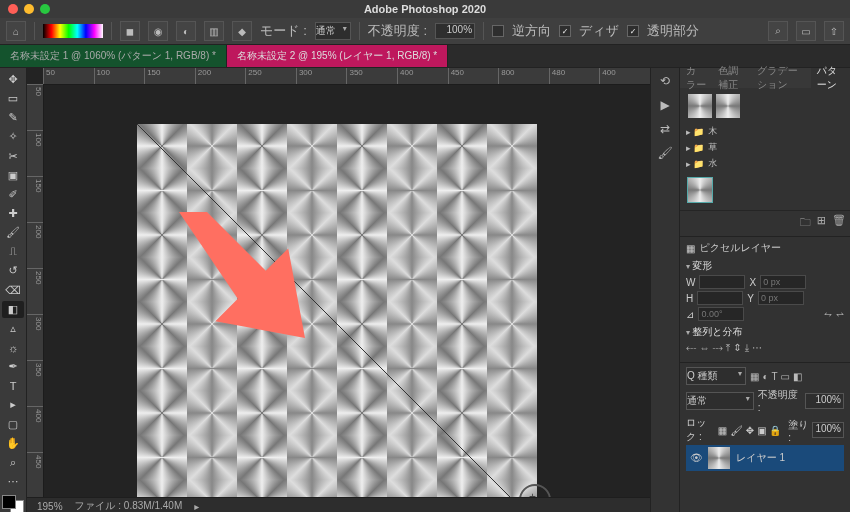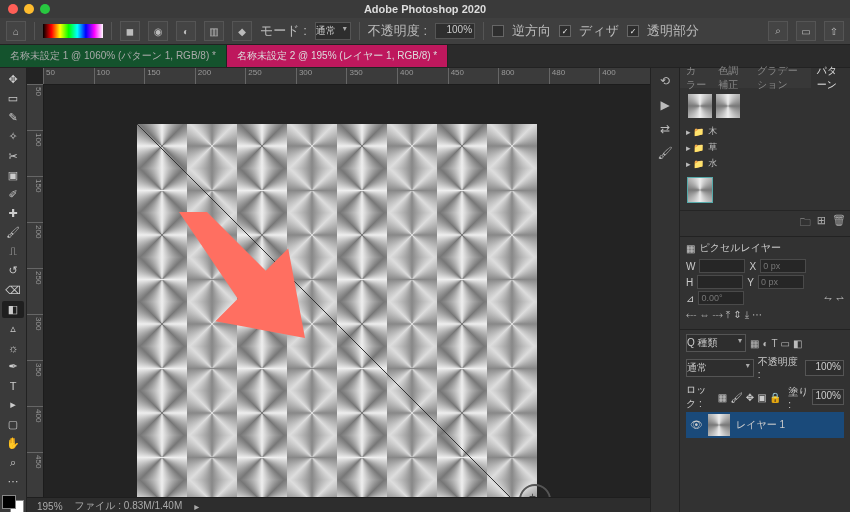--- a/index.html
+++ b/index.html
@@ -314,20 +314,21 @@
       </div>
     </div>
 
     <div class="panel">
       <div class="panelbody">
         <div class="row" style="gap:4px">
             <span>▦</span>
             <span>ピクセルレイヤー</span>
           </div>
         <div class="propsect">
+          <div class="hd">変形</div>
           <div class="row" style="gap:4px;margin:2px 0">
             <span>W</span>
               <input class="inputsm" style="">
             <span>X</span>
               <input class="inputsm" value="0 px" style="">
           </div>
           <div class="row" style="gap:4px;margin:2px 0">
             <span>H</span>
               <input class="inputsm" style="">
             <span>Y</span>
@@ -335,20 +336,21 @@
           </div>
           <div class="row" style="gap:4px;margin:2px 0">
             <span>⊿</span>
               <input class="inputsm" value="0.00°" style="">
             <span style="flex:1"></span>
             <span>⥊</span>
             <span>⥋</span>
           </div>
         </div>
         <div class="propsect">
+          <div class="hd">整列と分布</div>
           <div class="miniicons" style="margin-top:3px">
             <span>⤎</span>
             <span>⇔</span>
             <span>⤏</span>
             <span>⤒</span>
             <span>⇕</span>
             <span>⤓</span>
             <span>⋯</span>
           </div>
         </div>

